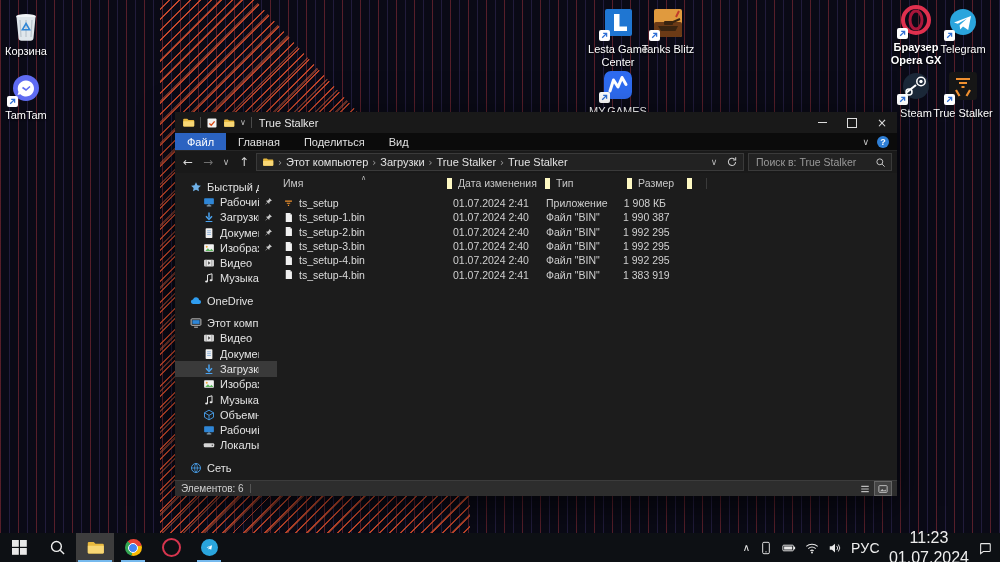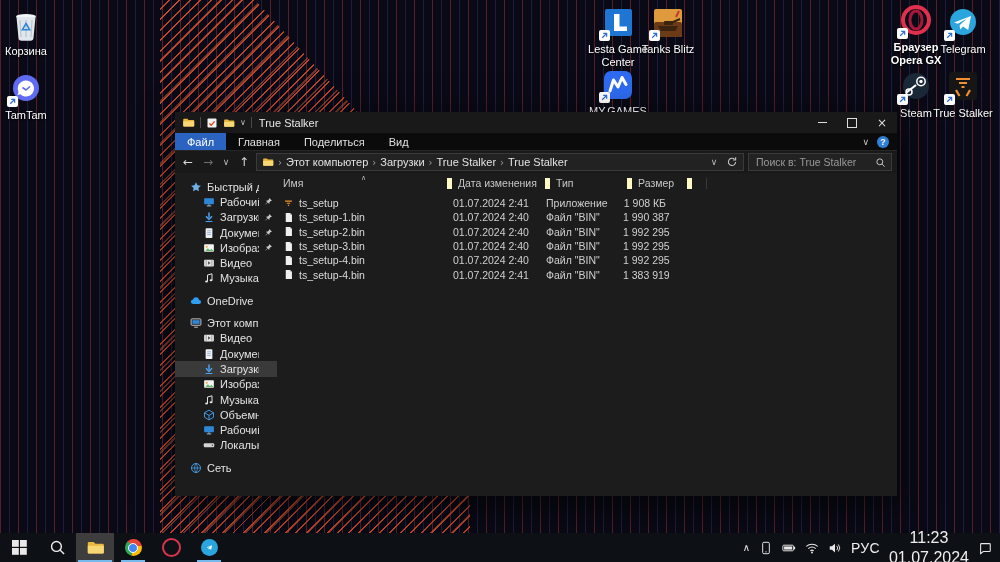--- a/index.html
+++ b/index.html
@@ -721,20 +721,36 @@
               <span>ts_setup-4.bin</span>
             </span>
             <span class="cell c-date">01.07.2024 2:41</span>
             <span class="cell c-type">Файл "BIN"</span>
             <span class="cell c-size">1 383 919 …</span>
           </div>
         </div>
     </div>
   </div>
 
+  <div class="statusbar">
+    <span>Элементов: 6</span>
+    <span class="status-sep"></span>
+    <div class="view-toggles">
+      <span class="vbtn">
+          <svg width="12" height="12">
+            <use href="#i-viewlist"></use>
+          </svg>
+        </span>
+      <span class="vbtn sel">
+          <svg width="12" height="12">
+            <use href="#i-viewthumb"></use>
+          </svg>
+        </span>
+    </div>
+  </div>
 </div>
 
 <div class="taskbar">
   <div class="tbtn">
     <svg width="15" height="15" viewBox="0 0 15 15">
         <g fill="#e8e8e8">
           <rect x="0" y="0" width="6.8" height="6.8"></rect>
           <rect x="8" y="0" width="6.8" height="6.8"></rect>
           <rect x="0" y="8" width="6.8" height="6.8"></rect>
           <rect x="8" y="8" width="6.8" height="6.8"></rect>

